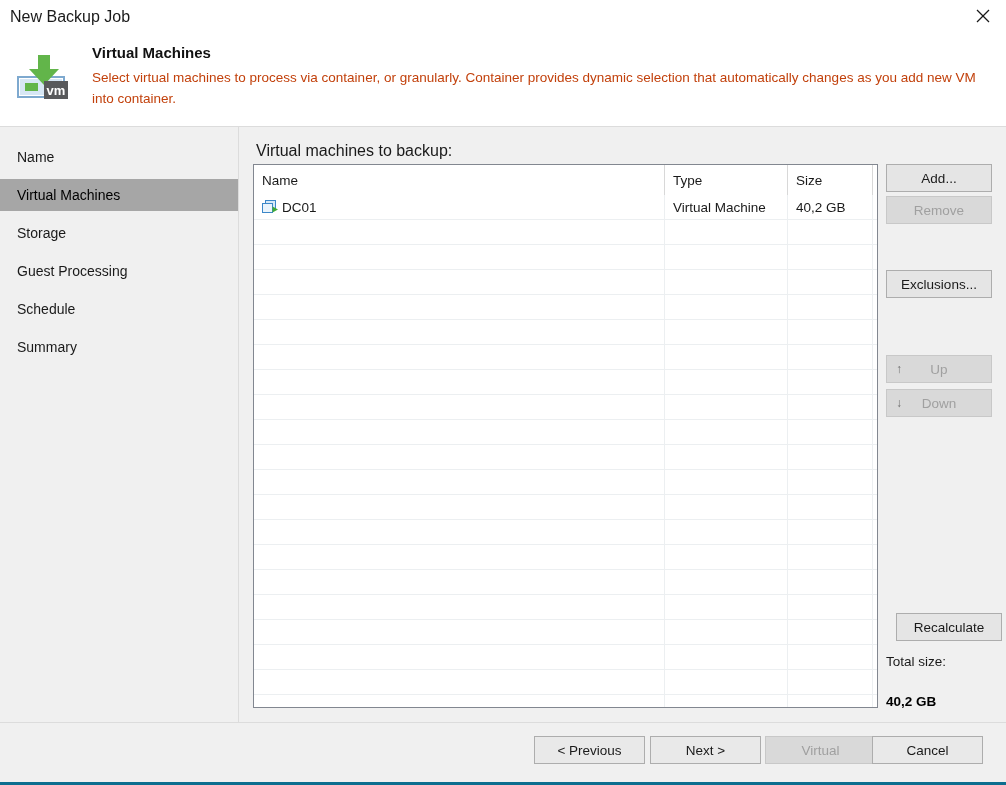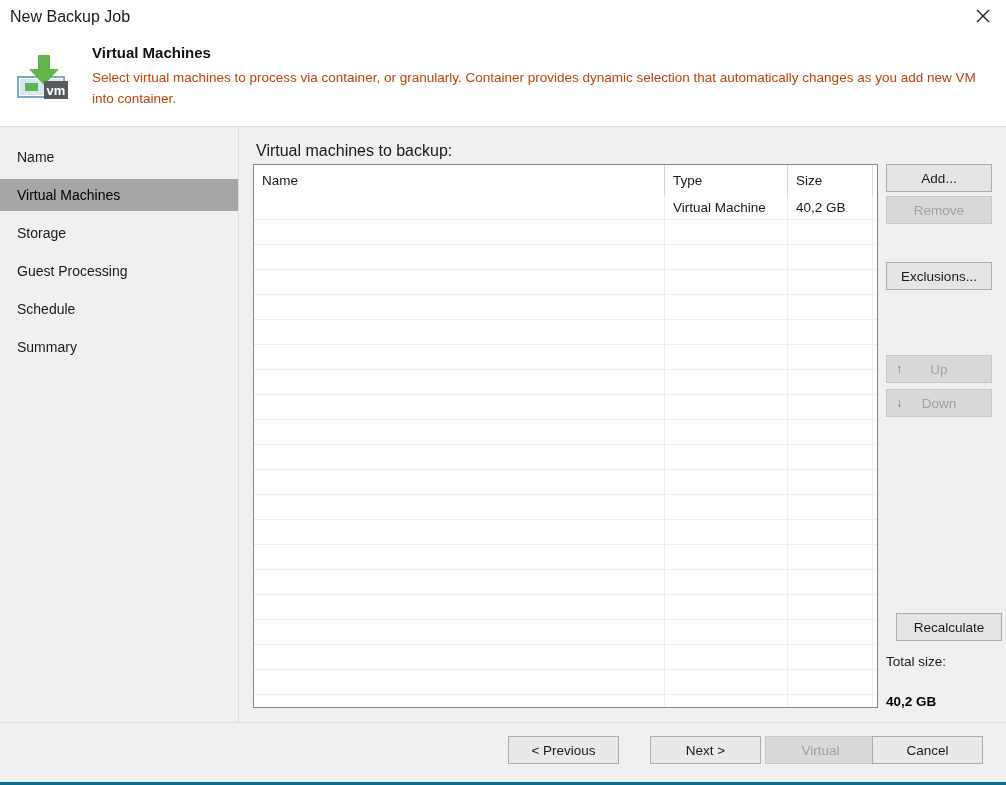--- a/index.html
+++ b/index.html
@@ -258,20 +258,30 @@
         <div class="col-sep" style="left:533px;"></div>
         <div class="col-sep" style="left:618px;"></div>
       </div>
 
       <div class="grid-body">
         <div class="vline" style="left:410px;"></div>
         <div class="vline" style="left:533px;"></div>
         <div class="vline" style="left:618px;"></div>
 
         <div class="row" style="top:0px;">
+          <div class="row-cell" style="left:0px; width:410px;">
+            <span class="vm-icon">
+              <svg width="17" height="16" viewBox="0 0 17 16" aria-hidden="true">
+                <rect x="3.5" y="0.5" width="10" height="8" fill="#d6e9f8" stroke="#3c87c8"></rect>
+                <rect x="0.5" y="3.5" width="10" height="9" fill="#eaf4fc" stroke="#3c87c8"></rect>
+                <path d="M10.5 6.5 L16 9.5 L10.5 12.5 z" fill="#3faa35"></path>
+              </svg>
+            </span>
+            <span>DC01</span>
+          </div>
           <div class="row-cell" style="left:411px; width:122px;">Virtual Machine</div>
           <div class="row-cell" style="left:534px; width:85px;">40,2 GB</div>
         </div>
 
         <div class="row" style="top:25px;"></div>
         <div class="row" style="top:50px;"></div>
         <div class="row" style="top:75px;"></div>
         <div class="row" style="top:100px;"></div>
         <div class="row" style="top:125px;"></div>
         <div class="row" style="top:150px;"></div>
@@ -287,40 +297,40 @@
         <div class="row" style="top:400px;"></div>
         <div class="row" style="top:425px;"></div>
         <div class="row" style="top:450px;"></div>
         <div class="row" style="top:475px;"></div>
       </div>
     </div>
 
     <div class="side-btns">
       <button class="btn btn-side" style="top:0px;">Add...</button>
       <button class="btn btn-side disabled" style="top:32px;" disabled="">Remove</button>
-      <button class="btn btn-side" style="top:98px;">Exclusions...</button>
+      <button class="btn btn-side" style="top:106px;">Exclusions...</button>
 
       <button class="btn btn-side disabled" style="top:191px;" disabled="">
         <span class="arrow-glyph">↑</span>
         <span>Up</span>
       </button>
       <button class="btn btn-side disabled" style="top:225px;" disabled="">
         <span class="arrow-glyph">↓</span>
         <span>Down</span>
       </button>
 
       <button class="btn btn-side" style="top:449px;margin-left:10px;">Recalculate</button>
 
       <div class="total-label">Total size:</div>
       <div class="total-value">40,2 GB</div>
     </div>
   </div>
 </div>
 
 <div class="footer">
   <div class="footer-rule"></div>
-  <button class="btn btn-footer" style="left:508px;text-align:right;">&lt; Previous</button>
+  <button class="btn btn-footer" style="left:534px;text-align:right;">&lt; Previous</button>
   <button class="btn btn-footer" style="left:650px;">Next &gt;</button>
   <button class="btn btn-footer disabled" style="left:765px;" disabled="">Virtual</button>
   <button class="btn btn-footer" style="left:872px;">Cancel</button>
 
   <div class="accent-bar"></div>
 </div>
 
 </body></html>

